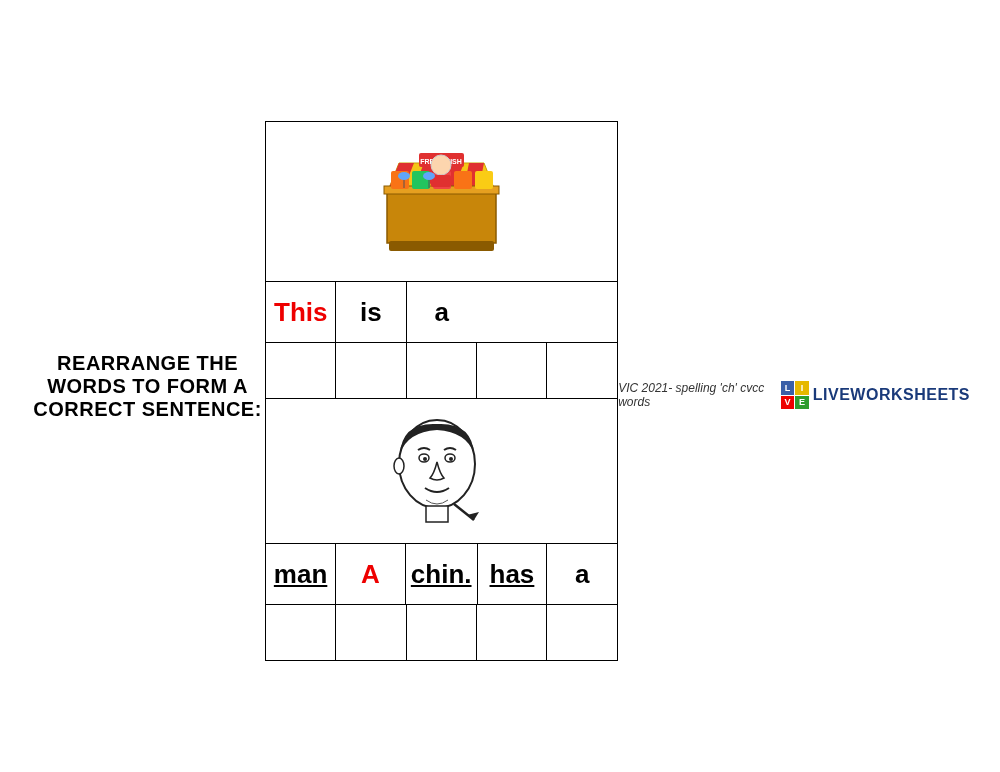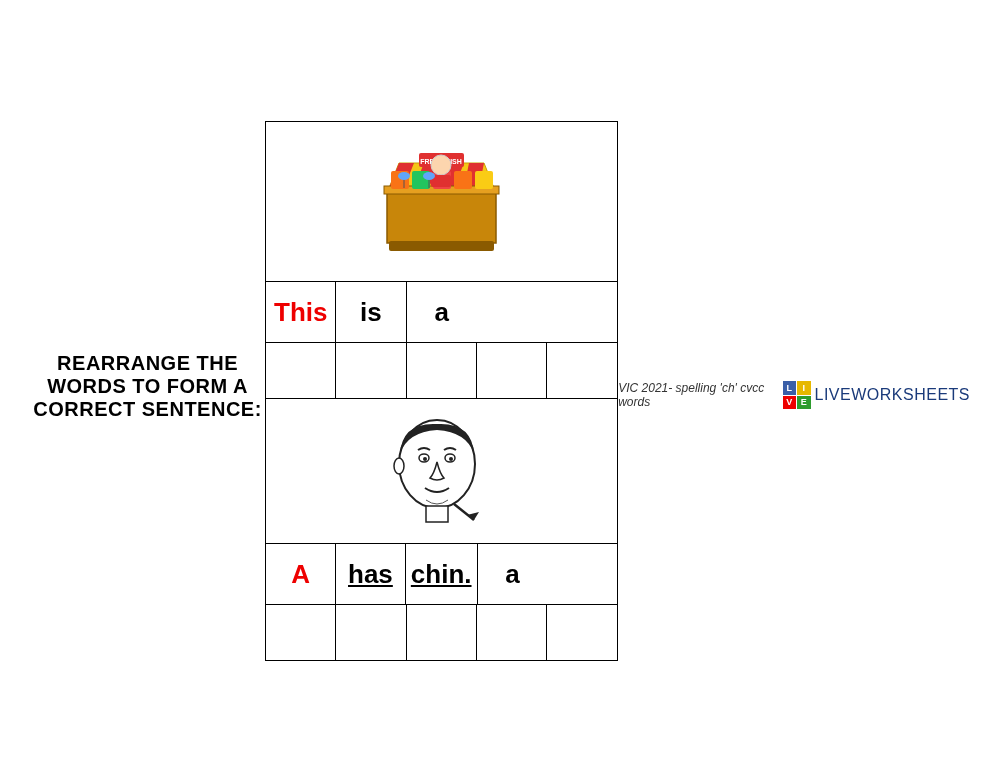--- a/index.html
+++ b/index.html
@@ -145,21 +145,21 @@
       gap: 1px;
     }
 
     .logo-box-l { background: #3a5fa8; display: flex; align-items: center; justify-content: center; color: #fff; font-size: 9px; font-weight: bold; }
     .logo-box-i { background: #e6b800; display: flex; align-items: center; justify-content: center; color: #fff; font-size: 9px; font-weight: bold; }
     .logo-box-v { background: #e00; display: flex; align-items: center; justify-content: center; color: #fff; font-size: 9px; font-weight: bold; }
     .logo-box-e { background: #2d9c2d; display: flex; align-items: center; justify-content: center; color: #fff; font-size: 9px; font-weight: bold; }
 
     .logo-text {
       font-size: 16px;
-      font-weight: normal;
+      font-weight: bold;
       color: #1a3a7a;
       letter-spacing: 0.5px;
     }
 
     
     .stall-svg {
       width: 165px;
       height: 140px;
     }
 
@@ -250,23 +250,24 @@
         <path d="M44,88 Q55,96 66,88" stroke="#555" stroke-width="1" fill="none"></path>
 
         <line x1="72" y1="92" x2="92" y2="108" stroke="#222" stroke-width="2.5"></line>
         <polygon points="92,108 85,103 97,100" fill="#222"></polygon>
 
         <rect x="44" y="94" width="22" height="16" fill="#fff" stroke="#222" stroke-width="1.5"></rect>
       </svg>
     </div>
 
     <div class="words-row2">
+      <div class="word-cell word-black word-underline">man</div>
       <div class="word-cell word-red">A</div>
+      <div class="word-cell word-black word-underline">chin.</div>
       <div class="word-cell word-black word-underline">has</div>
-      <div class="word-cell word-black word-underline">chin.</div>
       <div class="word-cell word-black">a</div>
     </div>
 
     <div class="answer-row2">
       <div class="answer-cell2"></div>
       <div class="answer-cell2"></div>
       <div class="answer-cell2"></div>
       <div class="answer-cell2"></div>
       <div class="answer-cell2"></div>
     </div>

